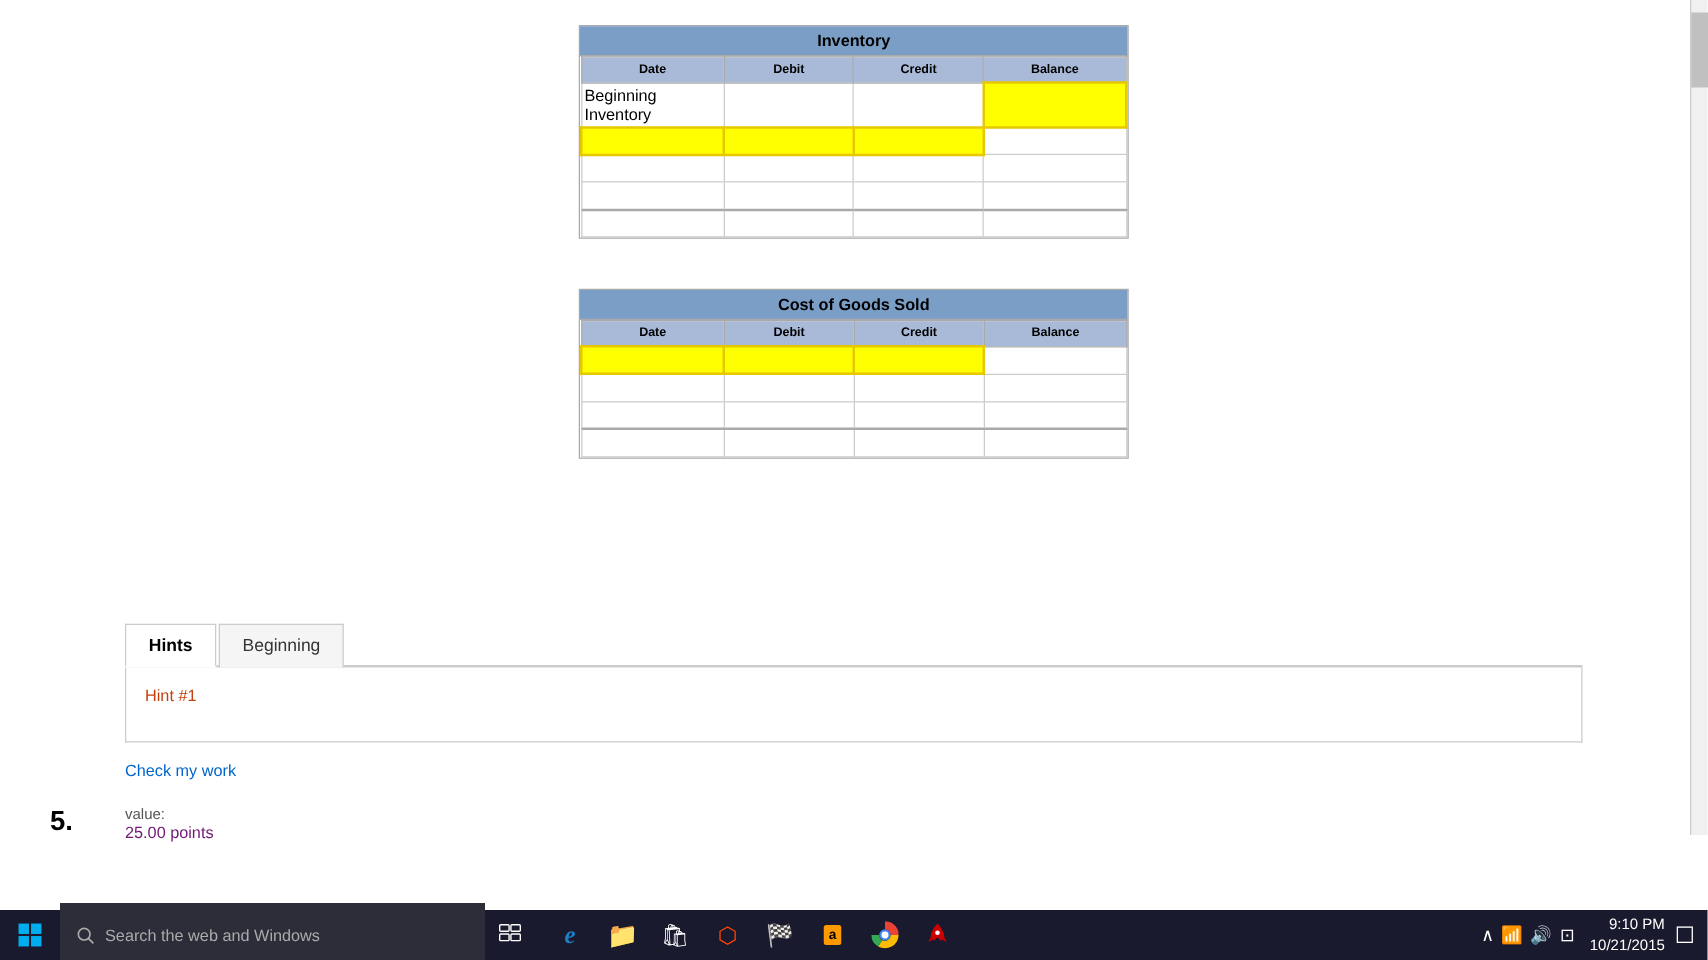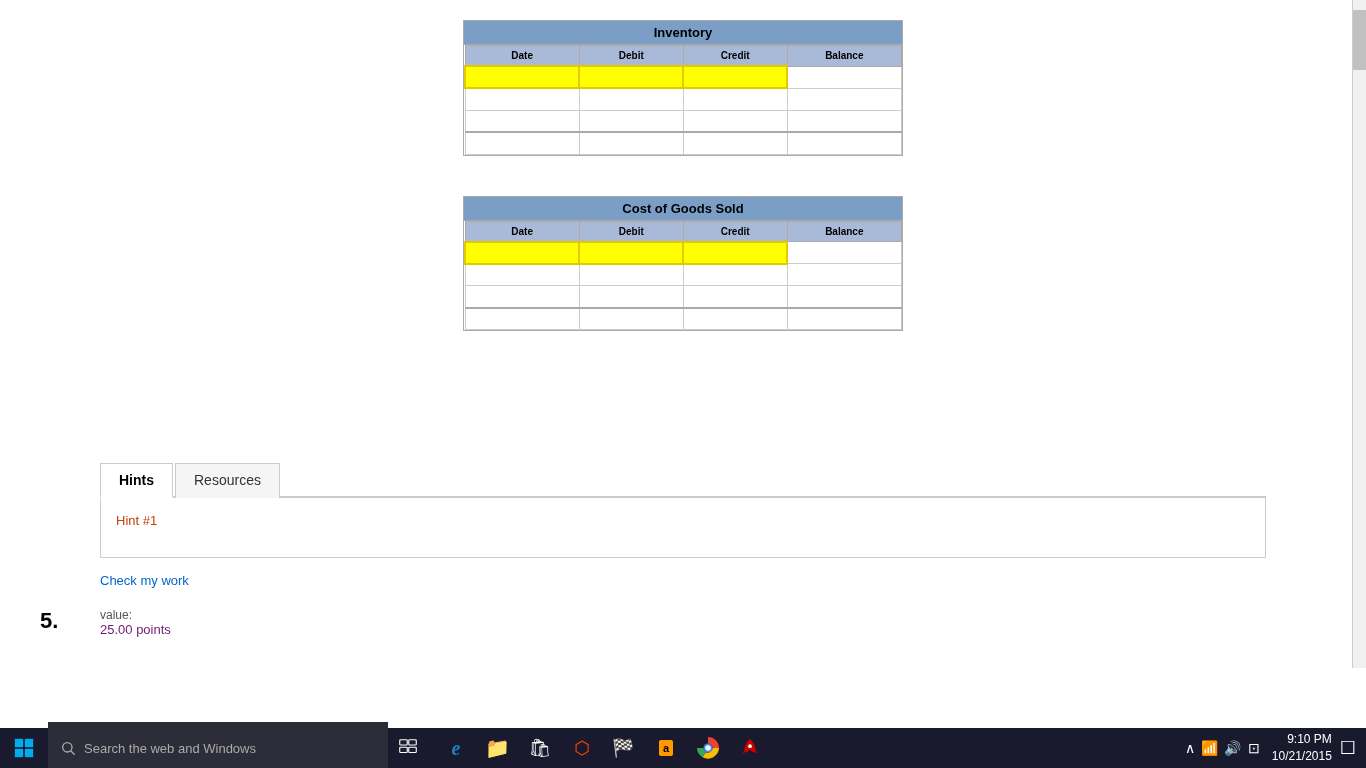--- a/index.html
+++ b/index.html
@@ -269,20 +269,26 @@
       <table class="ledger-table">
         <thead>
           <tr>
             <th class="date-col">Date</th>
             <th class="debit-col">Debit</th>
             <th class="credit-col">Credit</th>
             <th class="balance-col">Balance</th>
           </tr>
         </thead>
         <tbody>
+          <tr class="beginning-row">
+            <td class="date-col" style="font-size:13px;">Beginning Inventory</td>
+            <td class="debit-col"></td>
+            <td class="credit-col"></td>
+            <td class="balance-col yellow-cell"></td>
+          </tr>
           <tr>
             <td class="date-col yellow-cell"></td>
             <td class="debit-col yellow-cell"></td>
             <td class="credit-col yellow-cell"></td>
             <td class="balance-col"></td>
           </tr>
           <tr>
             <td class="date-col"></td>
             <td class="debit-col"></td>
             <td class="credit-col"></td>
@@ -345,21 +351,21 @@
         </tbody>
       </table>
     </div>
   </div>
 
   <div style="height: 60px;"></div>
 
   <div class="tabs-section">
     <div class="tabs-header">
       <div class="tab-item active">Hints</div>
-      <div class="tab-item">Resources</div>
+      <div class="tab-item">Beginning</div>
     </div>
     <div class="tab-content">
       <a href="#" class="hint-link">Hint #1</a>
     </div>
   </div>
 
   <a href="#" class="check-work-link">Check my work</a>
 
   <div style="height: 20px;"></div>
 

